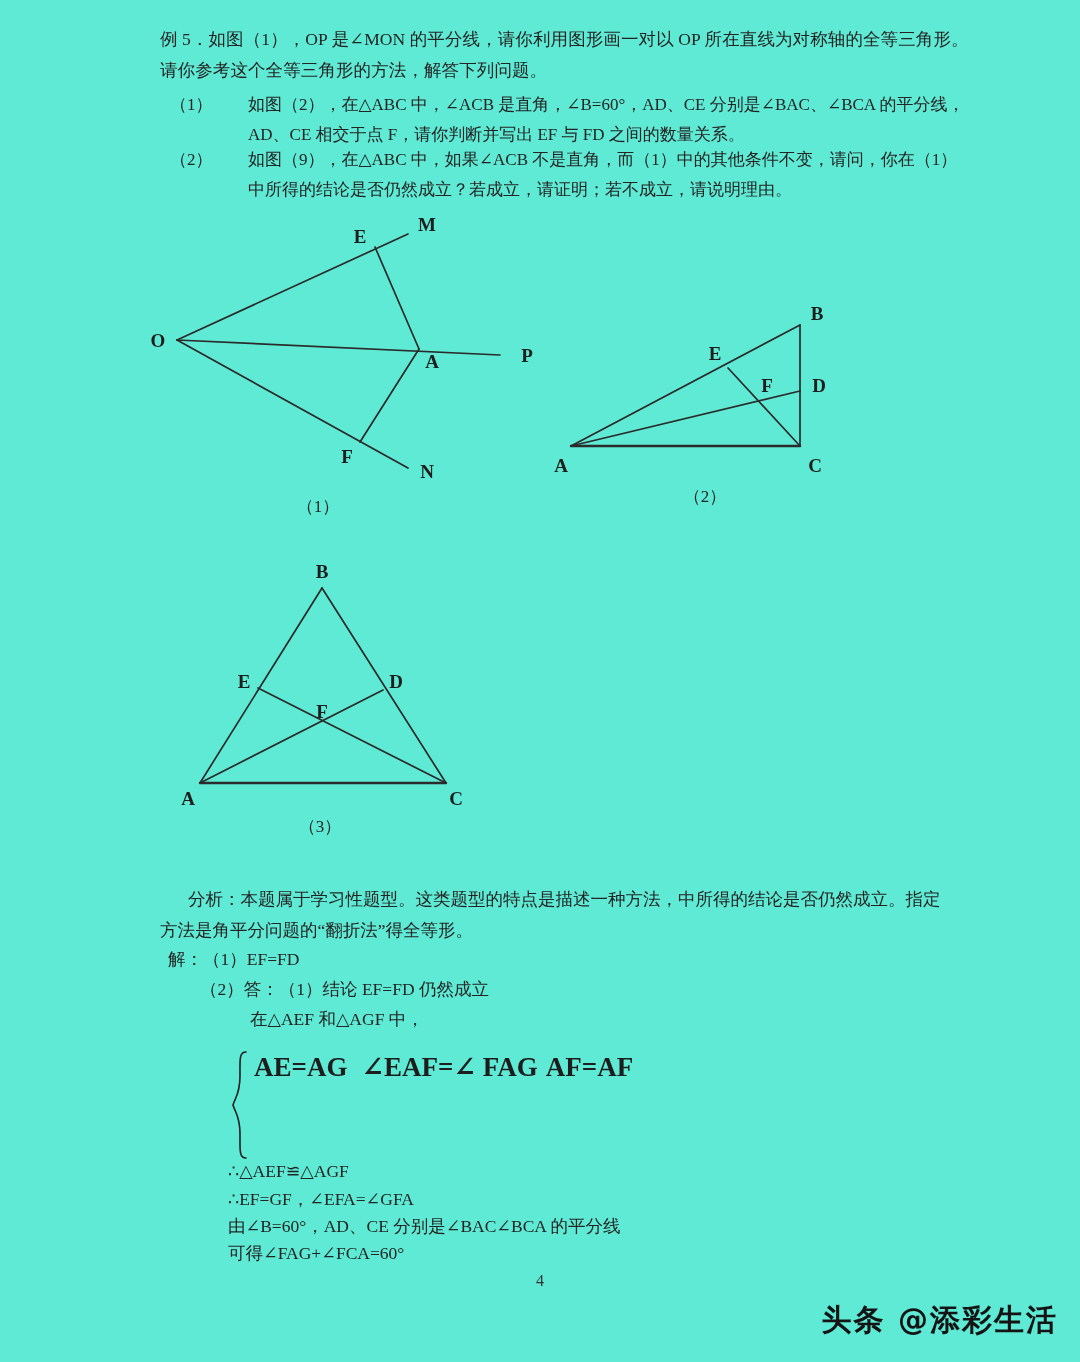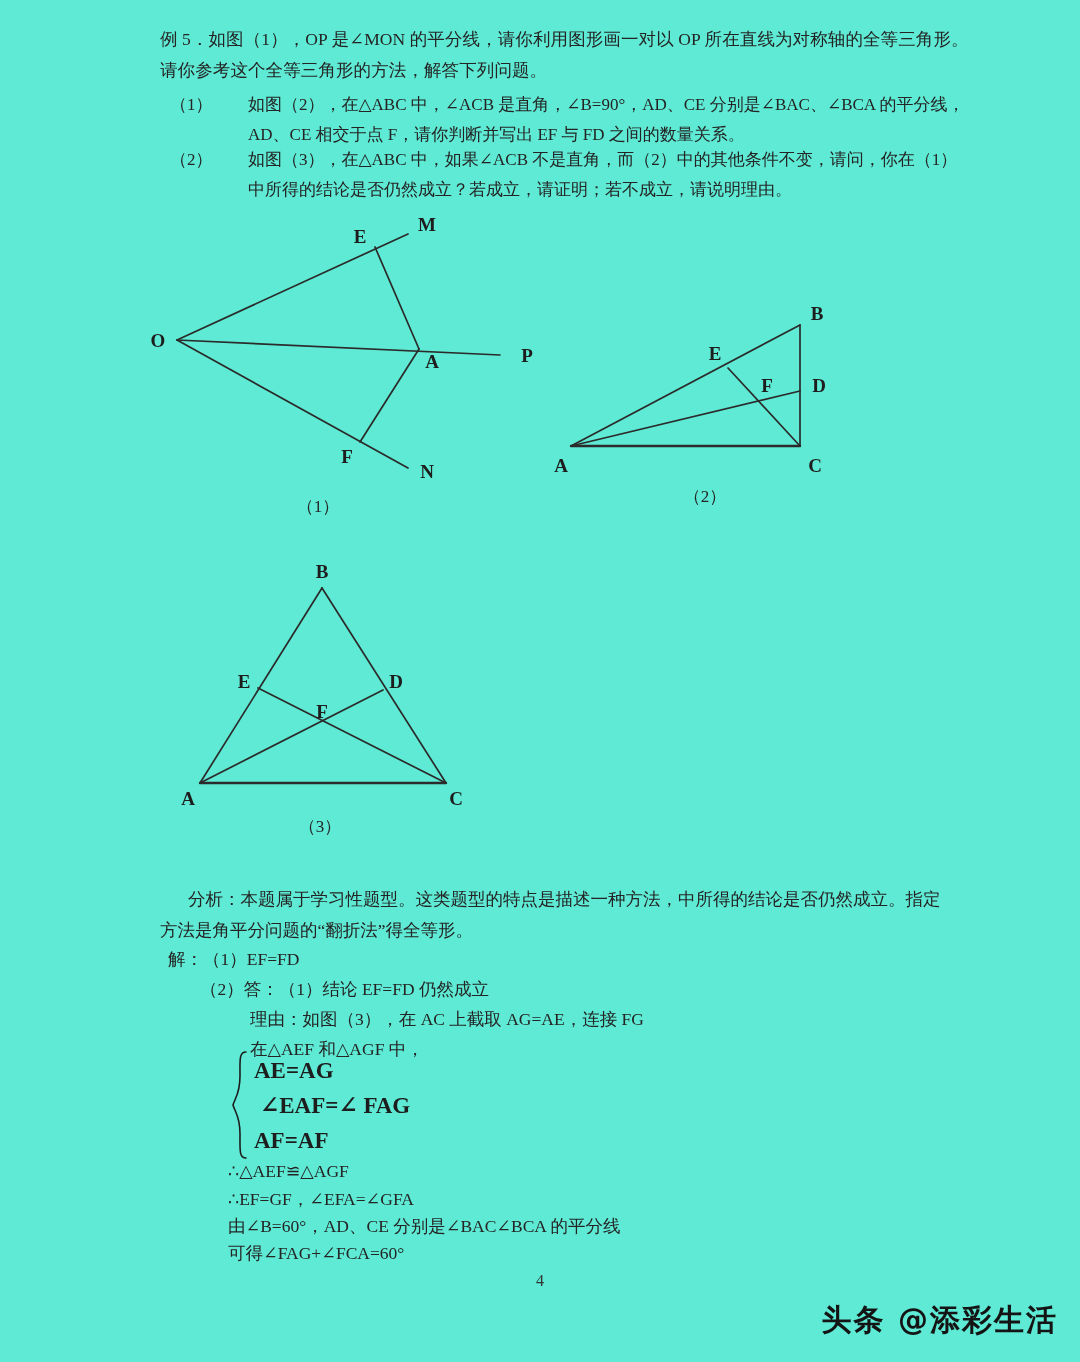--- a/index.html
+++ b/index.html
@@ -111,26 +111,27 @@
     display: flex;
     align-items: stretch;
   }
   .brace {
     width: 18px;
     flex: 0 0 18px;
     margin-right: 4px;
   }
   .system-rows {
     display: flex;
-    flex-direction: column;
+    flex-direction: row;
     justify-content: center;
-    font-size: 23px;
+    font-size: 27px;
     font-weight: 700;
     line-height: 35px;
     color: #1d1d1d;
+    gap: 8px;
   }
   .system-rows .row { white-space: nowrap; }
 
   .concl {
     position: absolute;
     left: 228px;
     width: 760px;
     font-size: 17.5px;
     line-height: 30px;
     color: #242424;
@@ -163,28 +164,28 @@
 
 <div id="page">
 
   <div class="stmt">
     <p>例 5．如图（1），OP 是∠MON 的平分线，请你利用图形画一对以 OP 所在直线为对称轴的全等三角形。</p>
     <p>请你参考这个全等三角形的方法，解答下列问题。</p>
   </div>
 
   <div class="numbered" style="top:90px;">
     <span class="num">（1）</span><span class="body">
-      <span style="display:block">如图（2），在△ABC 中，∠ACB 是直角，∠B=90°，AD、CE 分别是∠BAC、∠BCA 的平分线，</span>
+      <span style="display:block">如图（2），在△ABC 中，∠ACB 是直角，∠B=60°，AD、CE 分别是∠BAC、∠BCA 的平分线，</span>
       <span style="display:block">AD、CE 相交于点 F，请你判断并写出 EF 与 FD 之间的数量关系。</span>
     </span>
   </div>
 
   <div class="numbered" style="top:145px;">
     <span class="num">（2）</span><span class="body">
-      <span style="display:block">如图（3），在△ABC 中，如果∠ACB 不是直角，而（2）中的其他条件不变，请问，你在（1）</span>
+      <span style="display:block">如图（9），在△ABC 中，如果∠ACB 不是直角，而（1）中的其他条件不变，请问，你在（1）</span>
       <span style="display:block">中所得的结论是否仍然成立？若成立，请证明；若不成立，请说明理由。</span>
     </span>
   </div>
 
   <div class="figwrap" style="left:150px; top:210px;">
     <svg width="420" height="290" viewBox="0 0 420 290">
 
       <line class="geo" x1="27" y1="130" x2="258" y2="24"></line>
 
       <line class="geo" x1="27" y1="130" x2="258" y2="258"></line>
@@ -249,21 +250,20 @@
   </div>
 
   <div class="analysis">
     <p style="text-indent:28px;">分析：本题属于学习性题型。这类题型的特点是描述一种方法，中所得的结论是否仍然成立。指定</p>
     <p>方法是角平分问题的“翻折法”得全等形。</p>
   </div>
 
   <div class="solution">
     <p class="l0">解：（1）EF=FD</p>
     <p class="l1">（2）答：（1）结论 EF=FD 仍然成立</p>
-    <p class="l2">理由：如图（3），在 AC 上截取 AG=AE，连接 FG</p>
     <p class="l2">在△AEF 和△AGF 中，</p>
   </div>
 
   <div class="system">
     <svg class="brace" viewBox="0 0 18 110" preserveAspectRatio="none">
       <path d="M14 2 C7 2, 8 10, 8 26 C8 44, 3 48, 1 55 C3 62, 8 66, 8 84 C8 100, 7 108, 14 108" fill="none" stroke="#1d1d1d" stroke-width="1.6" stroke-linecap="round"></path>
     </svg>
     <div class="system-rows">
       <div class="row">AE=AG</div>
       <div class="row" style="padding-left:6px;">∠EAF=∠ FAG</div>

